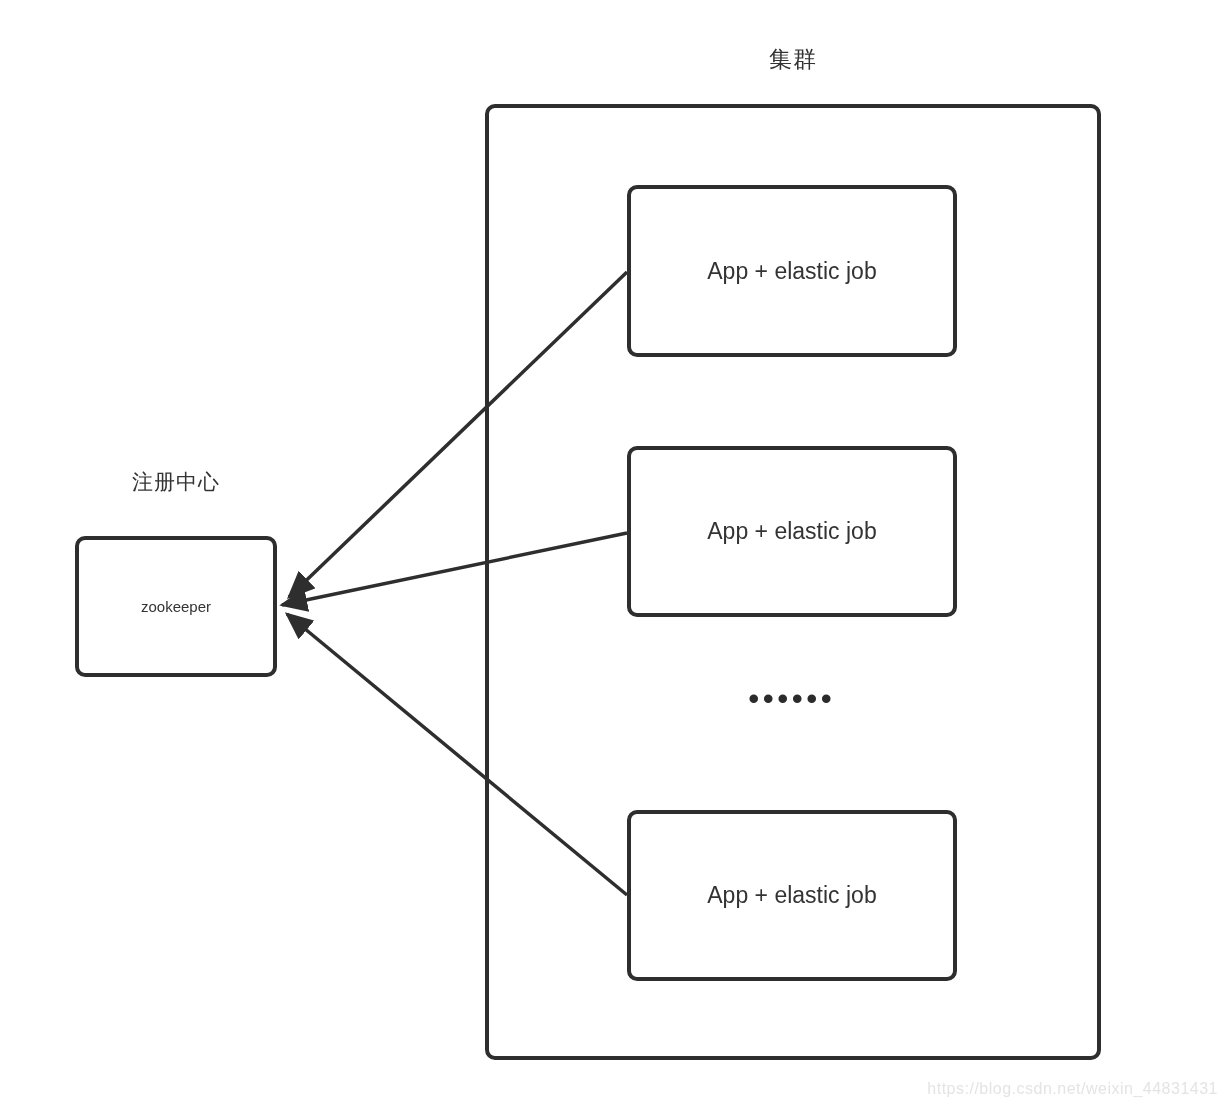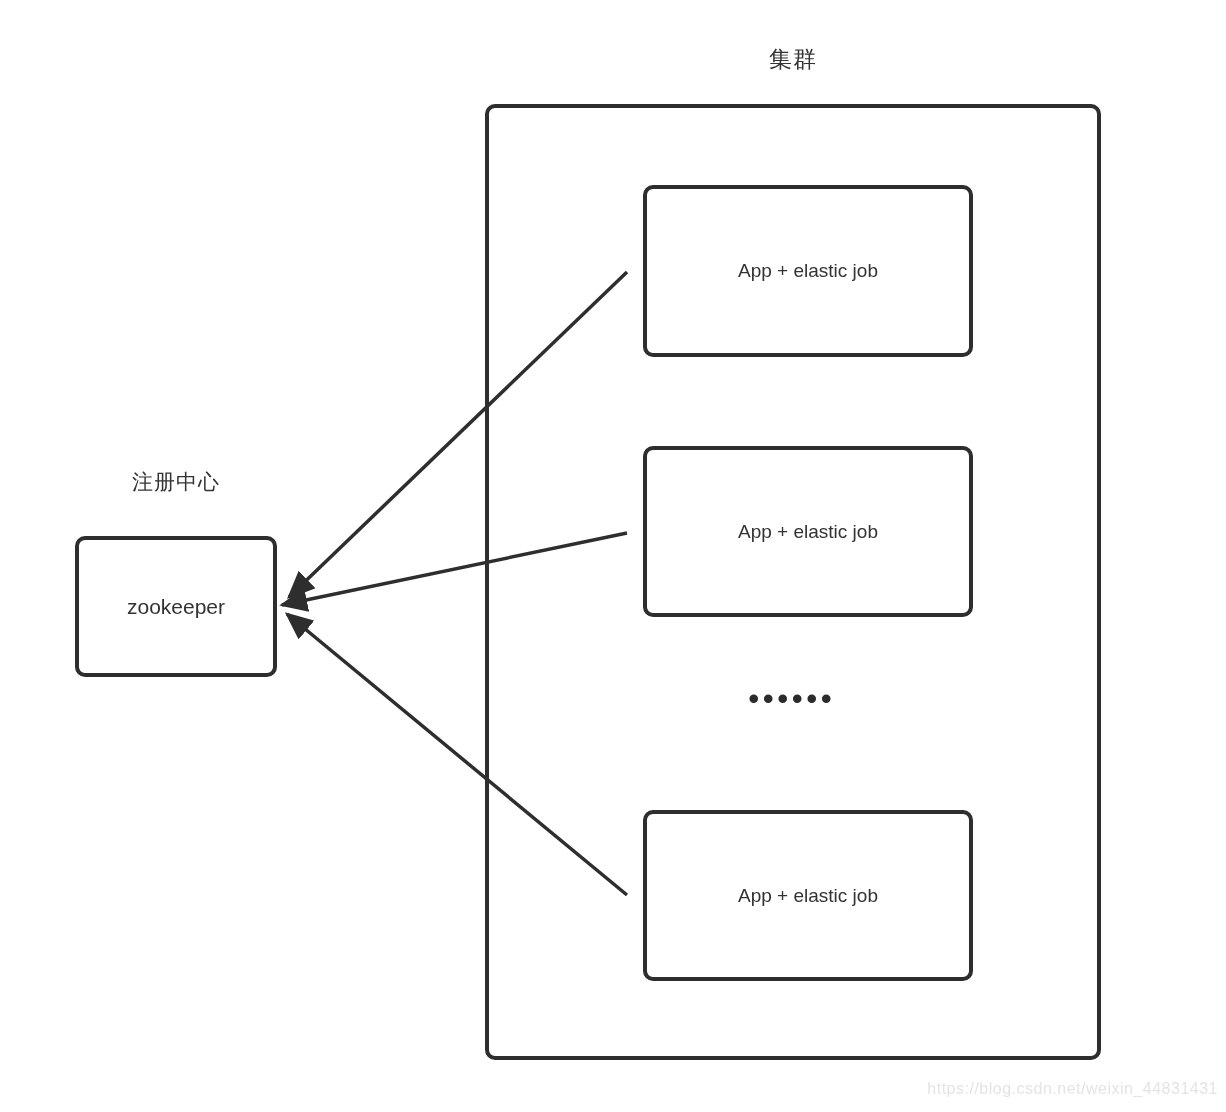--- a/index.html
+++ b/index.html
@@ -44,32 +44,31 @@
     width: 616px;
     text-align: center;
     font-size: 23px;
     color: #333333;
     letter-spacing: 1px;
   }
   .app-box {
     left: 627px;
     width: 330px;
     height: 172px;
-    font-size: 19px;
-    margin-left: 16px;
+    font-size: 23px;
   }
   .app-box-1 { top: 185px; }
   .app-box-2 { top: 446px; height: 171px; }
   .app-box-3 { top: 810px; height: 171px; }
   .zk-box {
     left: 75px;
     top: 536px;
     width: 202px;
     height: 141px;
-    font-size: 21px;
+    font-size: 15px;
   }
   .registry-label {
     position: absolute;
     left: 75px;
     top: 468px;
     width: 202px;
     text-align: center;
     font-size: 21px;
     color: #333333;
     letter-spacing: 1px;

